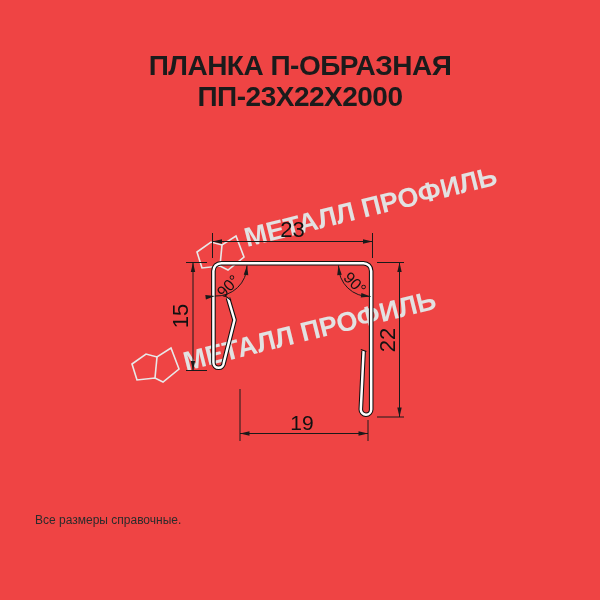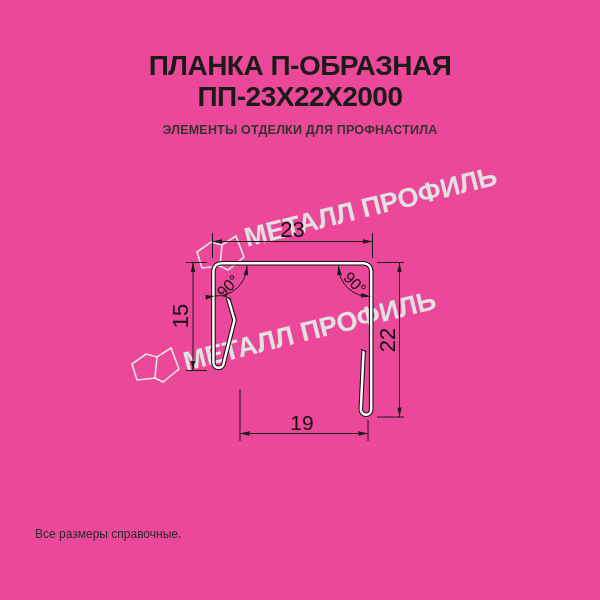--- a/index.html
+++ b/index.html
@@ -1,19 +1,19 @@
 <!DOCTYPE html>
 <html><head>
 <meta charset="utf-8">
 <style>
   html,body{margin:0;padding:0;}
   .page{
     position:relative;
     width:600px;height:600px;
-    background:#ec4899;
+    background:#ef4444;
     overflow:hidden;
     font-family:"Liberation Sans", sans-serif;
   }
   .header{
     position:absolute;
     top:50px;left:0;width:600px;
     text-align:center;
     z-index:2;
   }
   .title-line{
@@ -30,38 +30,37 @@
     color:#333333;
     letter-spacing:0.2px;
   }
   .drawing-svg{
     position:absolute;
     top:0;left:0;
     z-index:1;
   }
   .footer{
     position:absolute;
-    left:35px;top:526px;
+    left:35px;top:512px;
     z-index:2;
   }
   .footer-line{
     font-size:12px;
     color:#2b2b2b;
     line-height:17px;
   }
 </style>
 </head>
 <body>
 
 <div class="page">
 
   <div class="header">
     <div class="title-line">ПЛАНКА П-ОБРАЗНАЯ</div>
     <div class="title-line">ПП-23Х22Х2000</div>
-    <div class="subtitle">ЭЛЕМЕНТЫ ОТДЕЛКИ ДЛЯ ПРОФНАСТИЛА</div>
   </div>
 
   <svg class="drawing-svg" width="600" height="600" viewBox="0 0 600 600">
 
     <g>
       <g transform="translate(195,235)" fill="none" stroke="#e8e8e8" stroke-width="1.6">
         <path d="M 2,17 L 16,7 L 27,10 L 41,1 L 49,22 L 33,35 L 25,31 L 7,33 Z"></path>
         <path d="M 27,10 L 25,31"></path>
       </g>
       <text transform="translate(247,247) rotate(-14)" font-size="27" font-weight="bold" fill="#e2e2e2">МЕТАЛЛ ПРОФИЛЬ</text>

